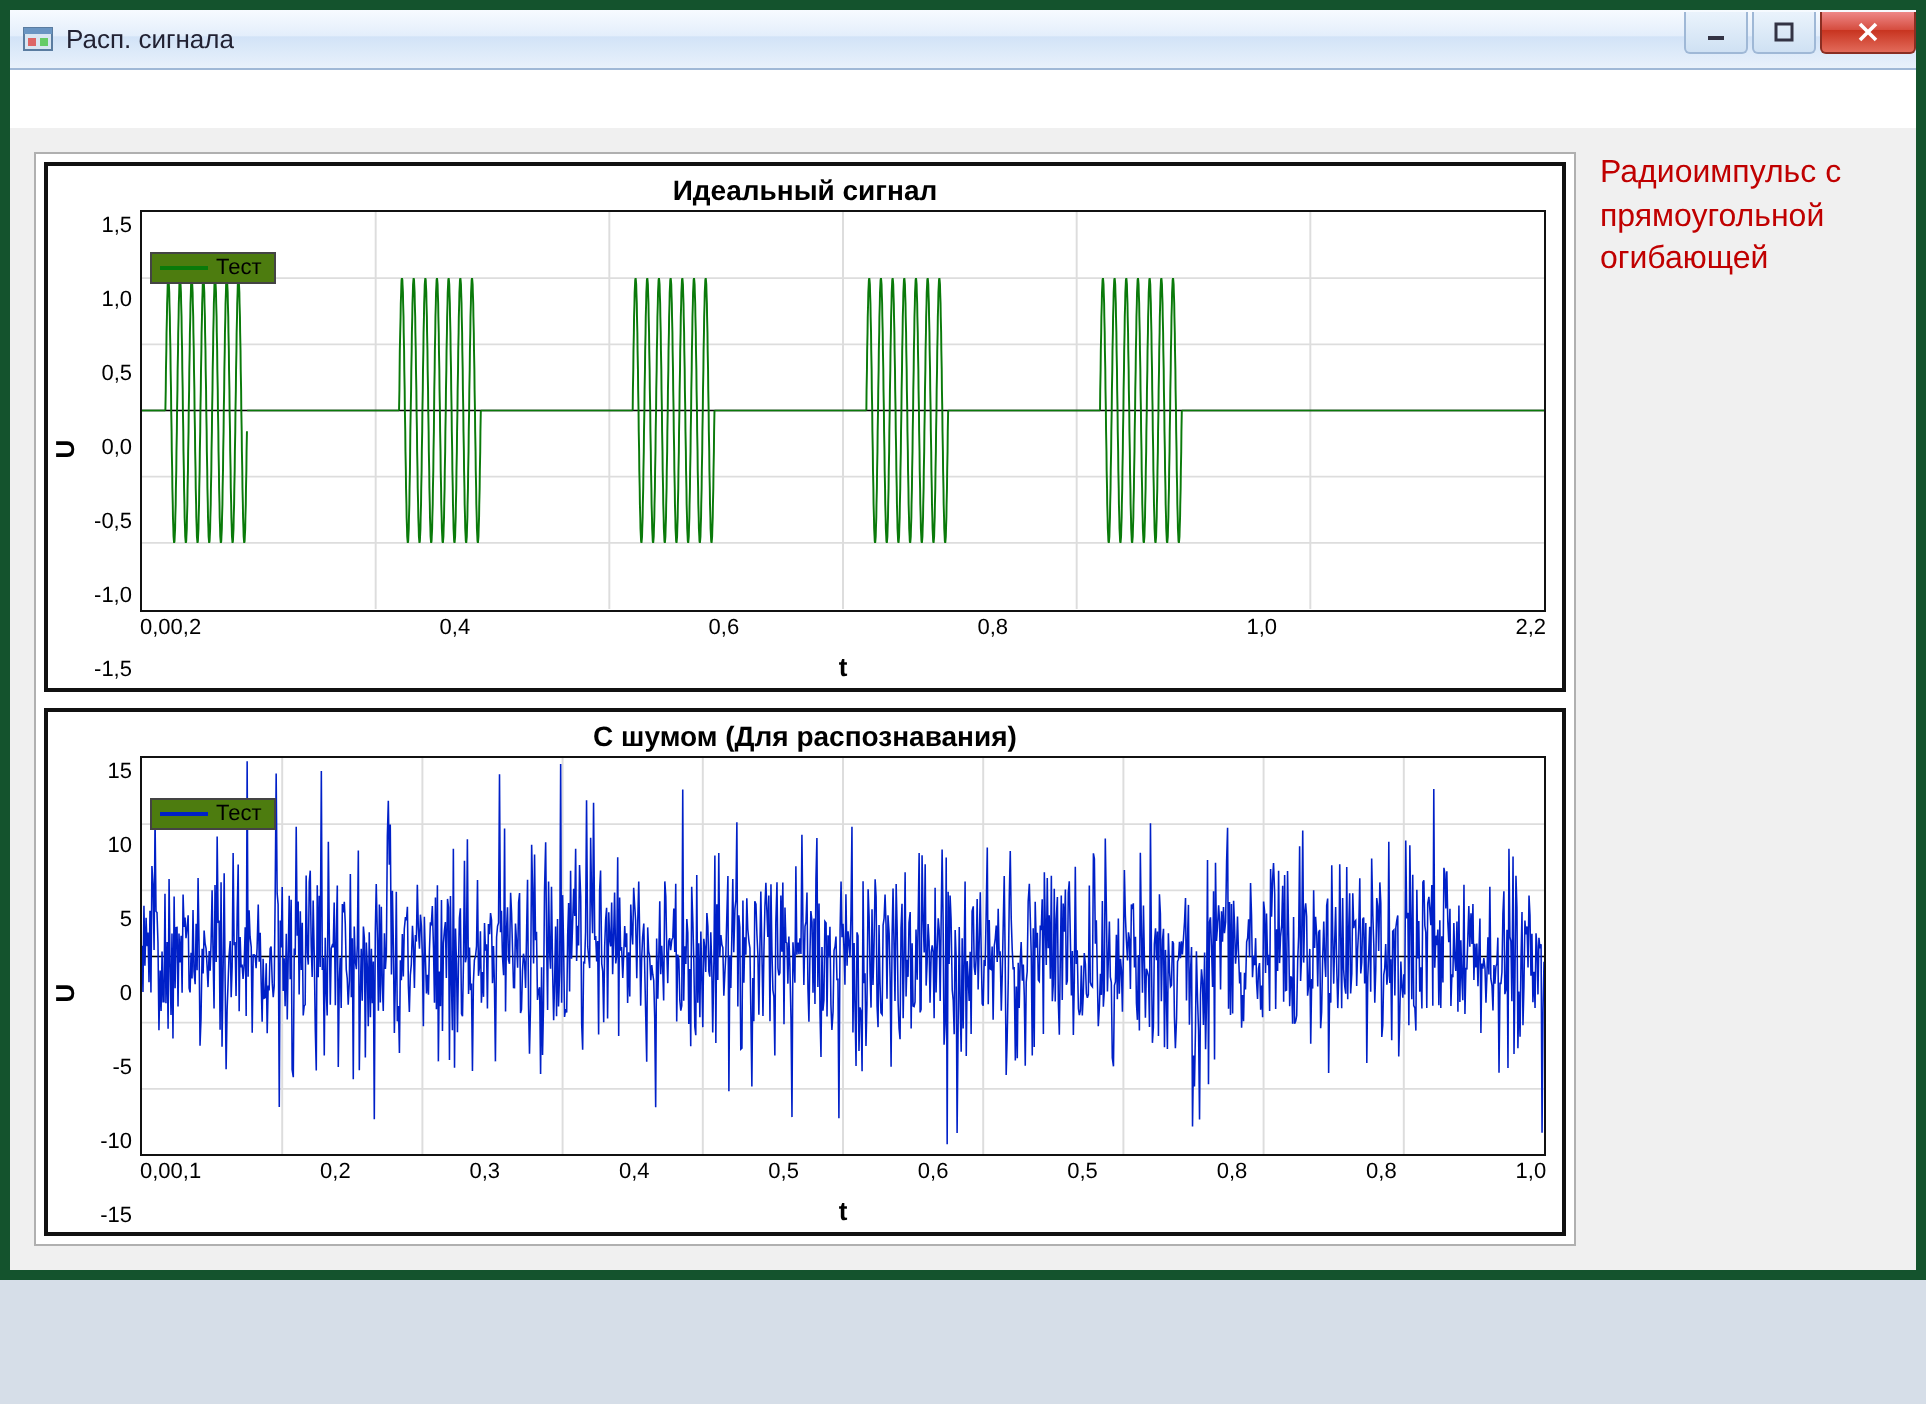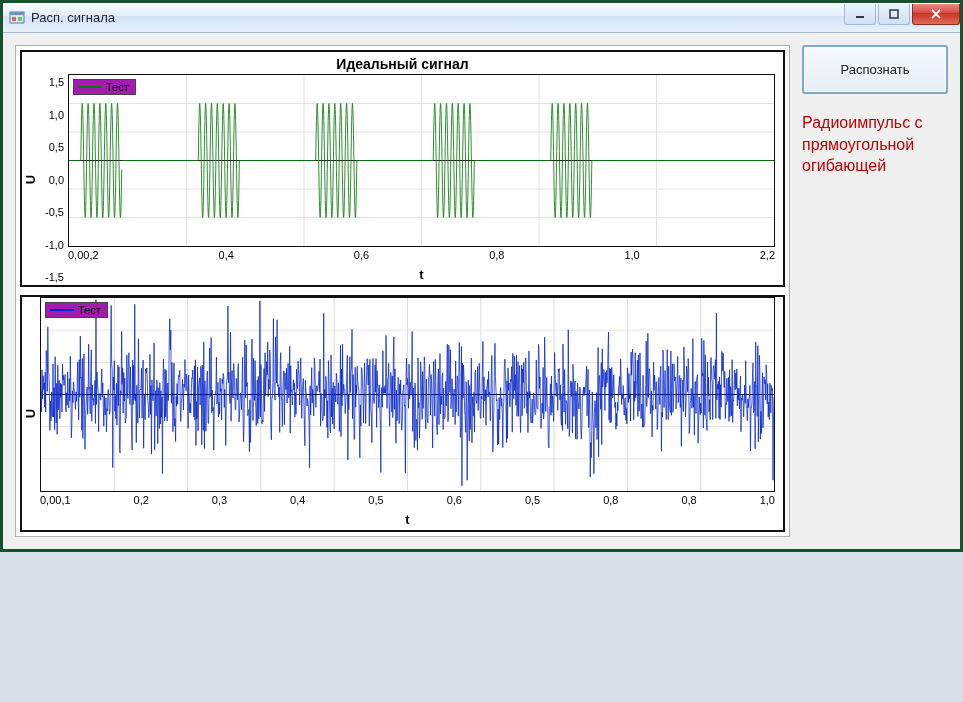--- a/index.html
+++ b/index.html
@@ -4,26 +4,27 @@
 <style>
   html, body {
     margin: 0; padding: 0;
     width: 963px; height: 702px;
     font-family: "Segoe UI", Tahoma, sans-serif;
     font-size: 12px;
     background: #d6dee8;
     overflow: hidden;
   }
   .window {
-    width: 963px; height: 552px;
+    width: 963px; height: 640px;
     background: #fff;
-    border: 3px solid #14532d;
-    box-sizing: border-box;
-    display: flex;
-    flex-direction: column;
+    border: 5px solid #14532d;
+    box-sizing: border-box;
+    display: flex;
+    flex-direction: column;
+    gap: 29px;
   }
   .titlebar {
     height: 30px;
     background: linear-gradient(to bottom, #f7fbff 0%, #e3eefb 45%, #d2e3f7 46%, #e8f1fb 100%);
     border-bottom: 1px solid #9fb8d6;
     display: flex;
     align-items: center;
     padding: 0 0 0 6px;
     box-sizing: border-box;
   }
@@ -171,22 +172,22 @@
   .xaxis span:first-child { flex: 0 0 auto; }
   .xaxis span:last-child { text-align: right; flex: 0 0 auto; }
   .xlabel {
     text-align: center;
     font-weight: bold;
     font-size: 13px;
     height: 18px;
   }
   .legend {
     position: absolute;
-    top: 4px; left: 4px;
-    background: #a21caf;
+    top: 20px; left: 4px;
+    background: #4d7c0f;
     border: 1px solid #444;
     padding: 1px 6px 1px 4px;
     font-size: 11px;
     display: flex;
     align-items: center;
     gap: 4px;
     z-index: 5;
   }
   .legend .swatch {
     width: 24px;
@@ -283,24 +284,34 @@
               <span>0,8</span>
               <span>1,0</span>
               <span>2,2</span>
             </div>
             <div class="xlabel">t</div>
           </div>
         </div>
       </div>
 
       <div class="chart-box">
+        <div class="chart-title">С шумом (Для распознавания)</div>
         <div class="chart-body">
           <div class="ylabel">
               <span>U</span>
             </div>
+          <div class="yaxis">
+            <span>15</span>
+            <span>10</span>
+            <span>5</span>
+            <span>0</span>
+            <span>-5</span>
+            <span>-10</span>
+            <span>-15</span>
+          </div>
           <div class="plot-wrap">
             <div class="plot-area">
               <div class="legend">
                 <span class="swatch" style="border-color:#0020c8"></span>
                 <span>Тест</span>
               </div>
               <svg id="svg2" viewBox="0 0 720 240" preserveAspectRatio="none">
                   <line x1="0" x2="720" y1="40" y2="40" stroke="#ddd"></line>
                   <line x1="0" x2="720" y1="80" y2="80" stroke="#ddd"></line>
                   <line x1="0" x2="720" y1="120" y2="120" stroke="#ddd"></line>
@@ -333,19 +344,16 @@
               <span>1,0</span>
             </div>
             <div class="xlabel">t</div>
           </div>
         </div>
       </div>
 
     </div>
 
     <div class="side">
-      <div class="big-button">
-        <span>Распознать</span>
-      </div>
       <div class="result-label">Радиоимпульс с прямоугольной огибающей</div>
     </div>
   </div>
 </div>
 
 </body></html>

